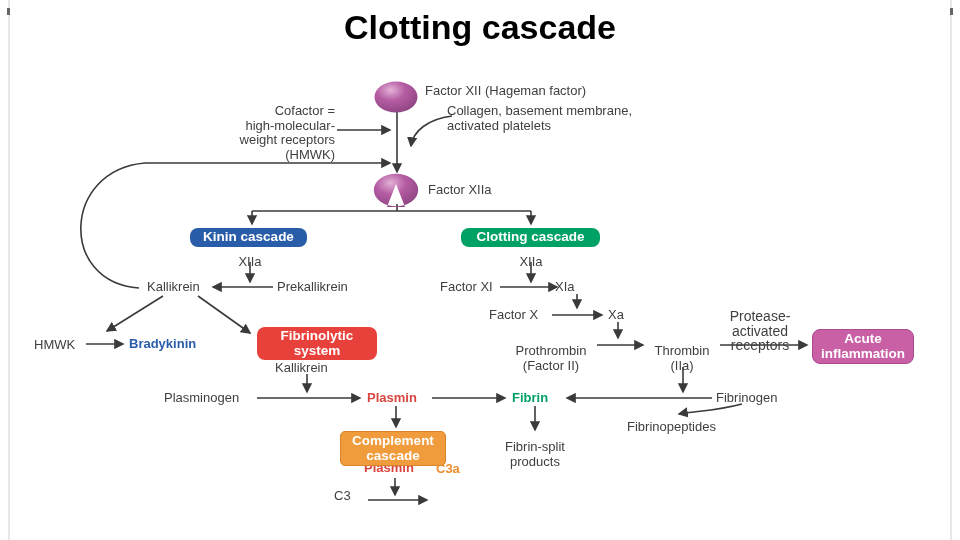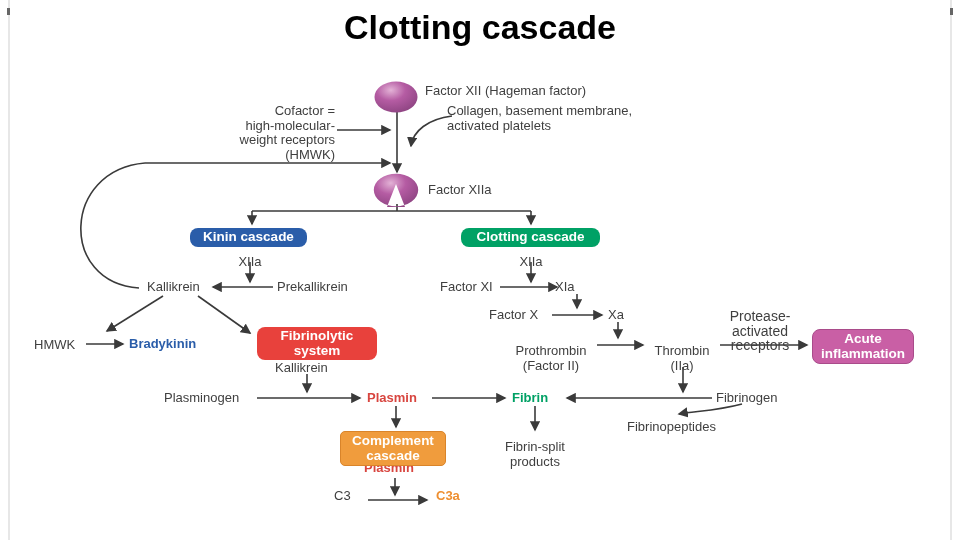--- a/index.html
+++ b/index.html
@@ -146,21 +146,21 @@
 <div class="lbl" style="left:275px;top:361px;">Kallikrein</div>
 <div class="lbl" style="left:164px;top:391px;">Plasminogen</div>
 <div class="lbl txt-plasmin" style="left:367px;top:391px;">Plasmin</div>
 <div class="lbl txt-fibrin" style="left:512px;top:391px;">Fibrin</div>
 <div class="lbl" style="left:716px;top:391px;">Fibrinogen</div>
 <div class="lbl" style="left:627px;top:420px;">Fibrinopeptides</div>
 <div class="lbl ctr" style="left:490px;top:434px;width:90px;">Fibrin-split
 products</div>
 <div class="lbl txt-plasmin" style="left:364px;top:461px;">Plasmin</div>
 <div class="lbl" style="left:334px;top:489px;">C3</div>
-<div class="lbl txt-c3a" style="left:436px;top:489px;text-align:center;">C3a</div>
+<div class="lbl txt-c3a" style="left:436px;top:462px;text-align:center;">C3a</div>
 
 <div class="box box-kinin" style="left:190px;top:228px;">Kinin cascade</div>
 <div class="box box-clotting" style="left:461px;top:228px;">Clotting cascade</div>
 <div class="box box-fibrinolytic" style="left:257px;top:327px;">Fibrinolytic
 system</div>
 <div class="box box-complement" style="left:340px;top:431px;">Complement
 cascade</div>
 <div class="box box-acute" style="left:812px;top:329px;">Acute
 inflammation</div>
 

